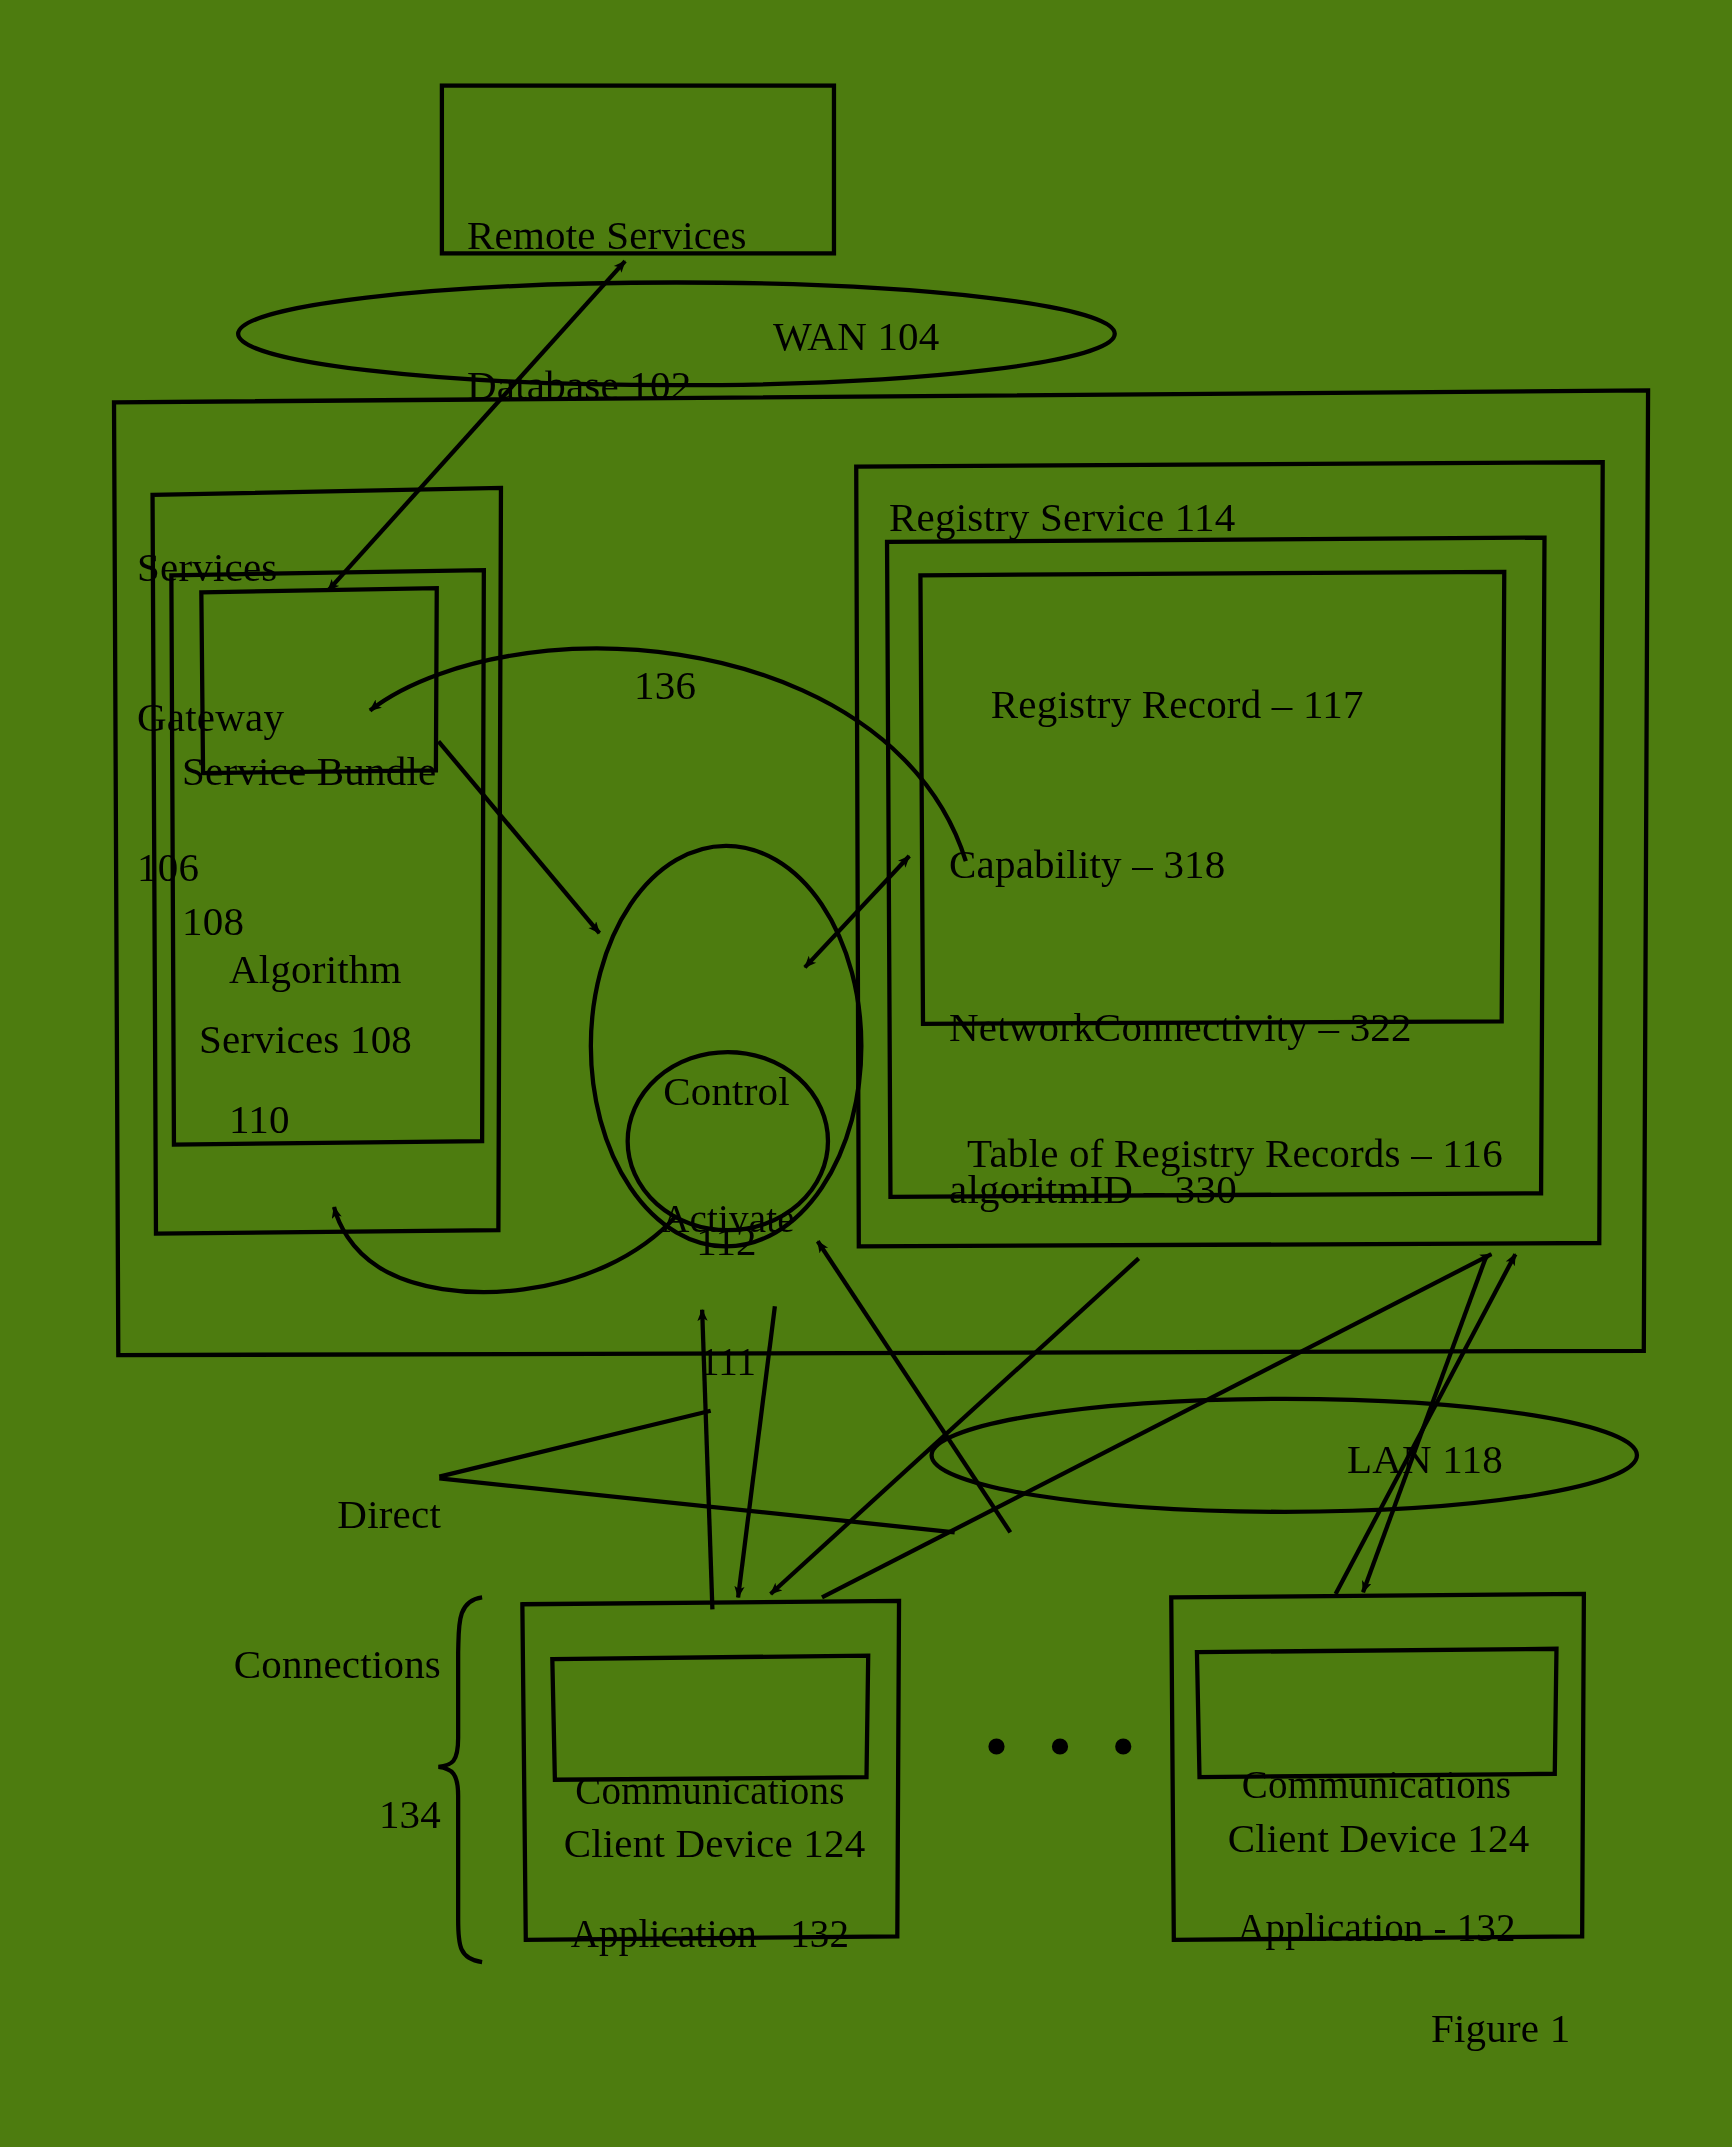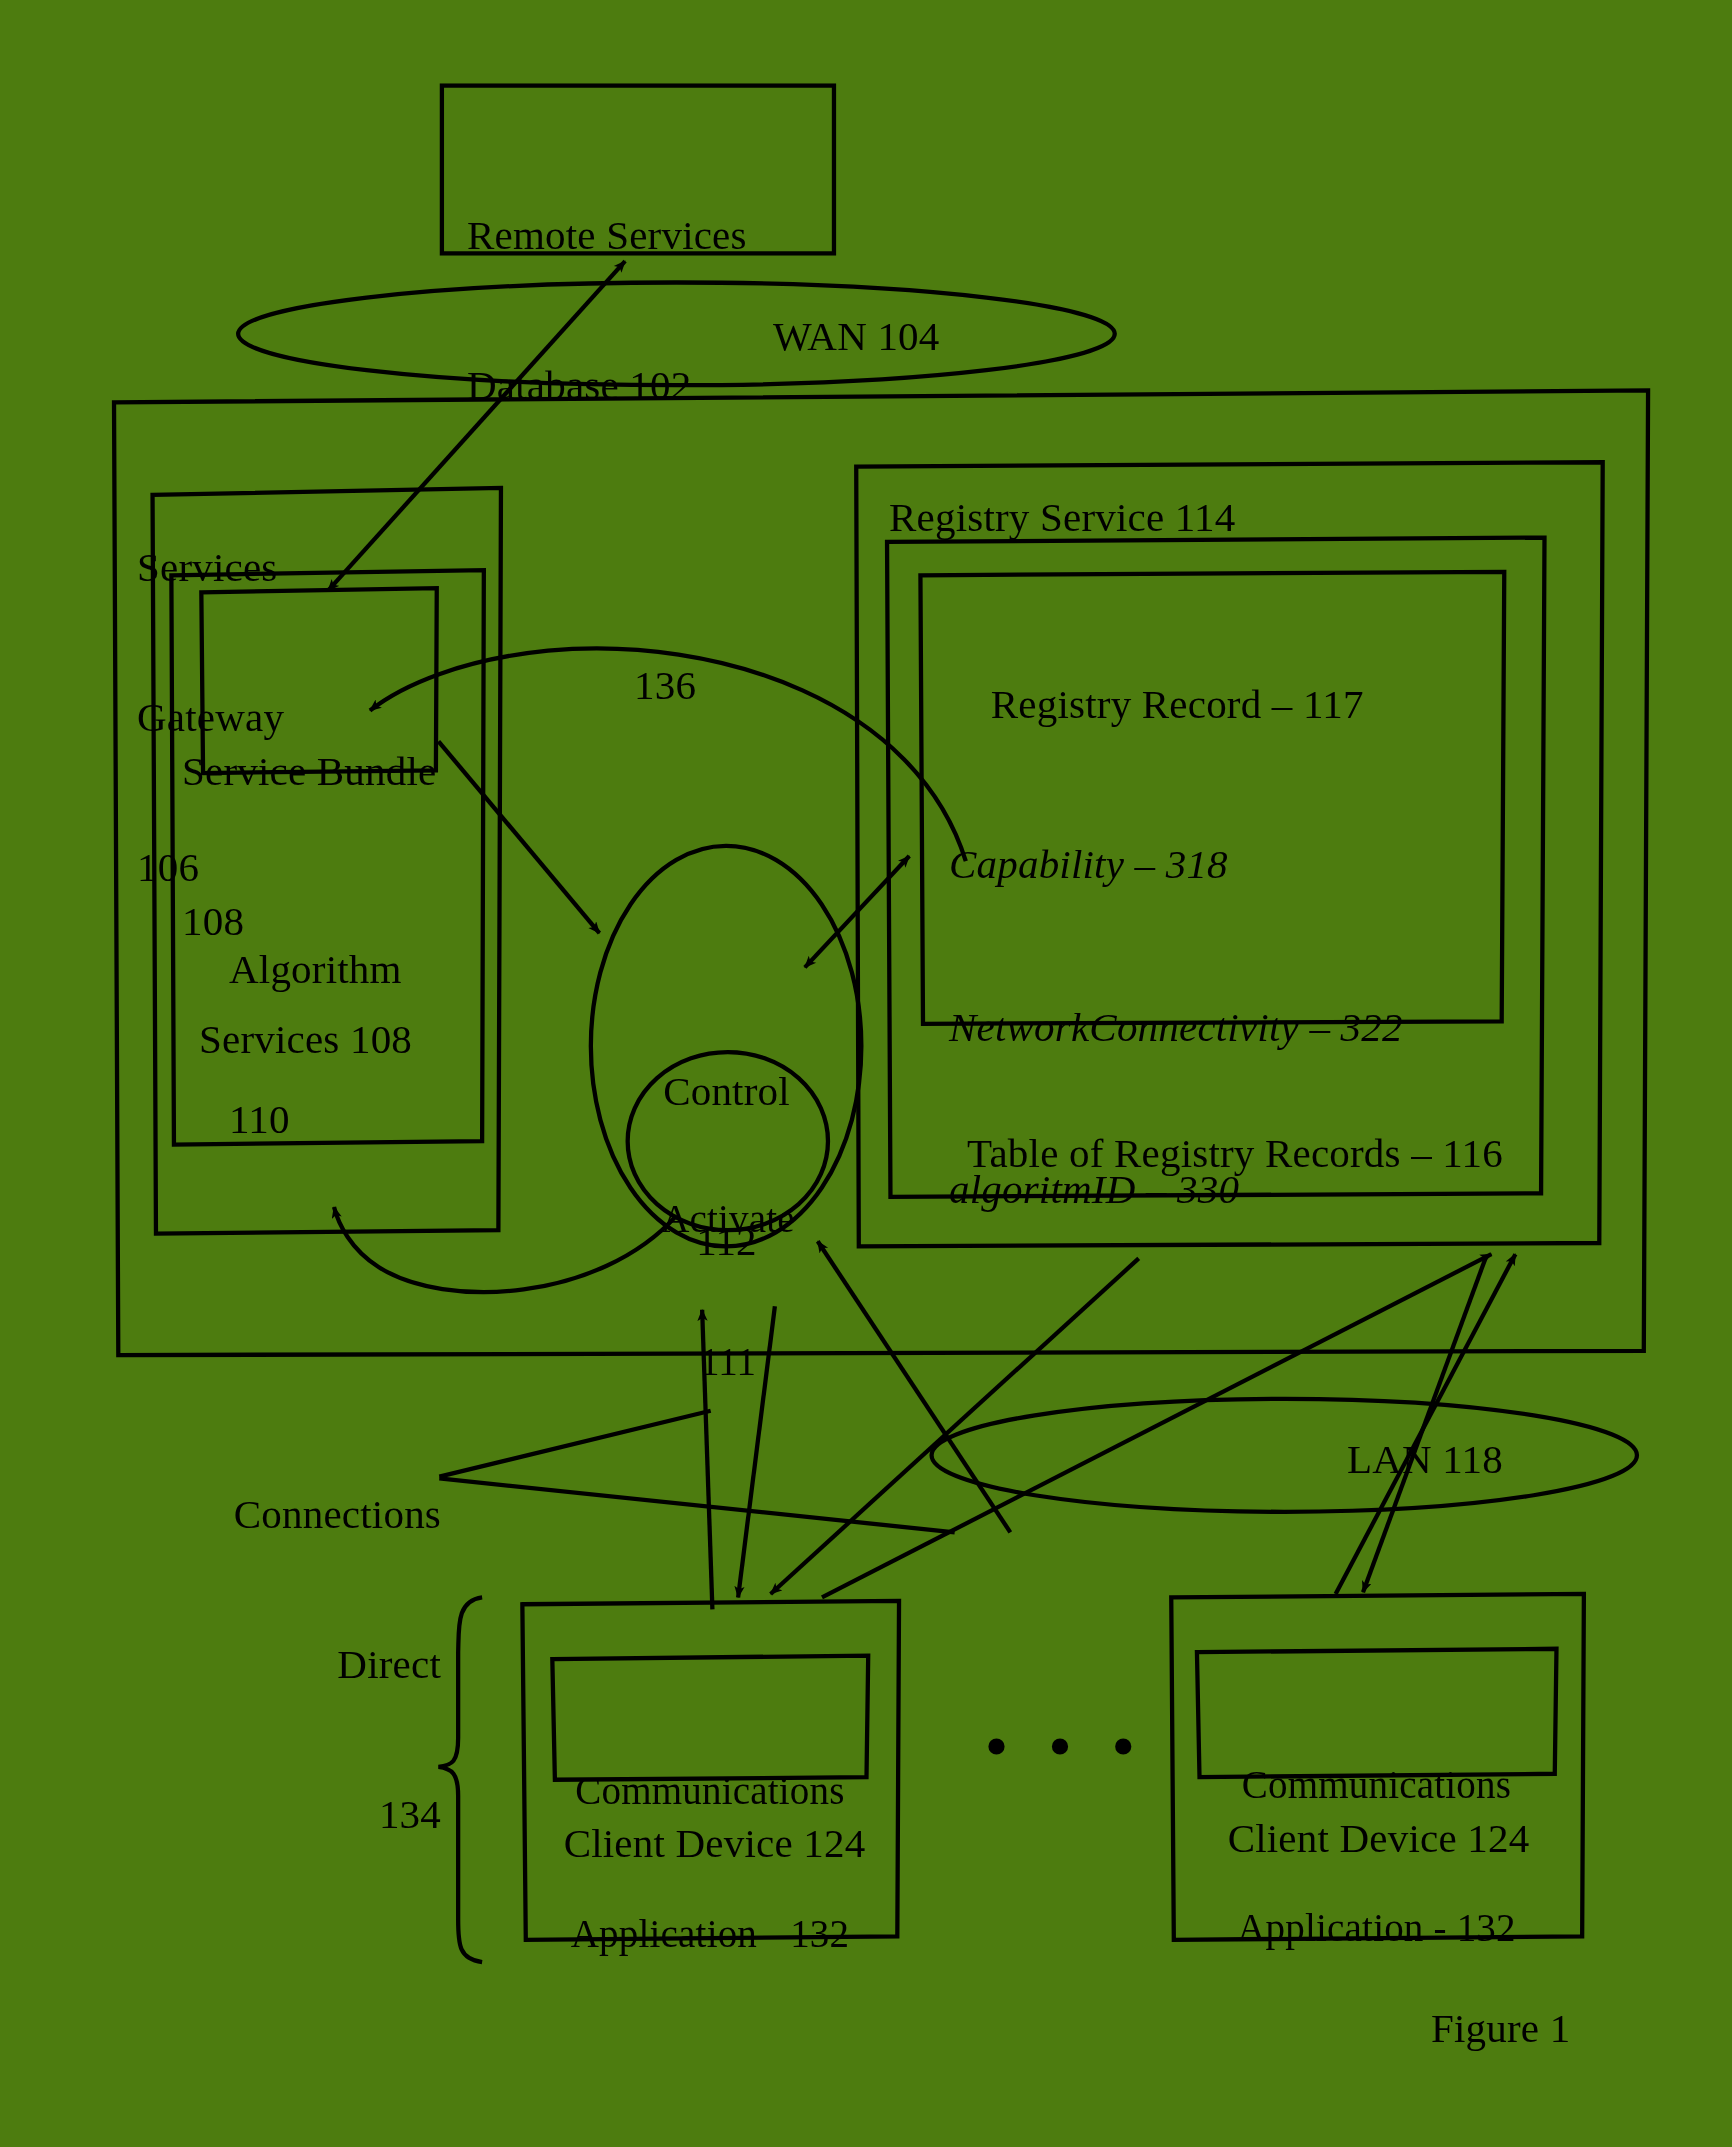--- a/index.html
+++ b/index.html
@@ -167,35 +167,35 @@
   </div>
 
   <div class="lbl t-48" style="left:634px; top:660px;">136</div>
 
   <div class="lbl t-48" style="left:889px; top:492px;">Registry Service 114</div>
 
   <div class="lbl t-48" style="left:949px; top:629px;">
     <span class="udl">Registry Record</span><span> – 117</span>
   </div>
 
-  <div class="lbl t-48" style="left:949px; top:729px; line-height:1.32;font-style:italic;">
+  <div class="lbl t-48" style="left:949px; top:729px; line-height:1.32;">
     <div>Capability – 318</div>
     <div>NetworkConnectivity – 322</div>
     <div>algoritmID – 330</div>
   </div>
 
   <div class="lbl t-48" style="left:926px; top:1078px;">
     <span class="udl">Table of Registry Records</span><span> – 116</span>
   </div>
 
   <div class="lbl t-48" style="left:1347px; top:1434px;">LAN 118</div>
 
   <div class="lbl t-48 rt" style="left:124px; top:1389px; width:317px;">
+    <div>Direct</div>
     <div>Connections</div>
-    <div>Direct</div>
     <div>134</div>
   </div>
 
 
   <div class="lbl t-46 ctr" style="left:556px; top:1672px; width:308px;">
     <div>Communications</div>
     <div>Application - 132</div>
   </div>
 
   <div class="lbl t-48 ctr" style="left:539px; top:1818px; width:351px;">Client Device 124</div>

